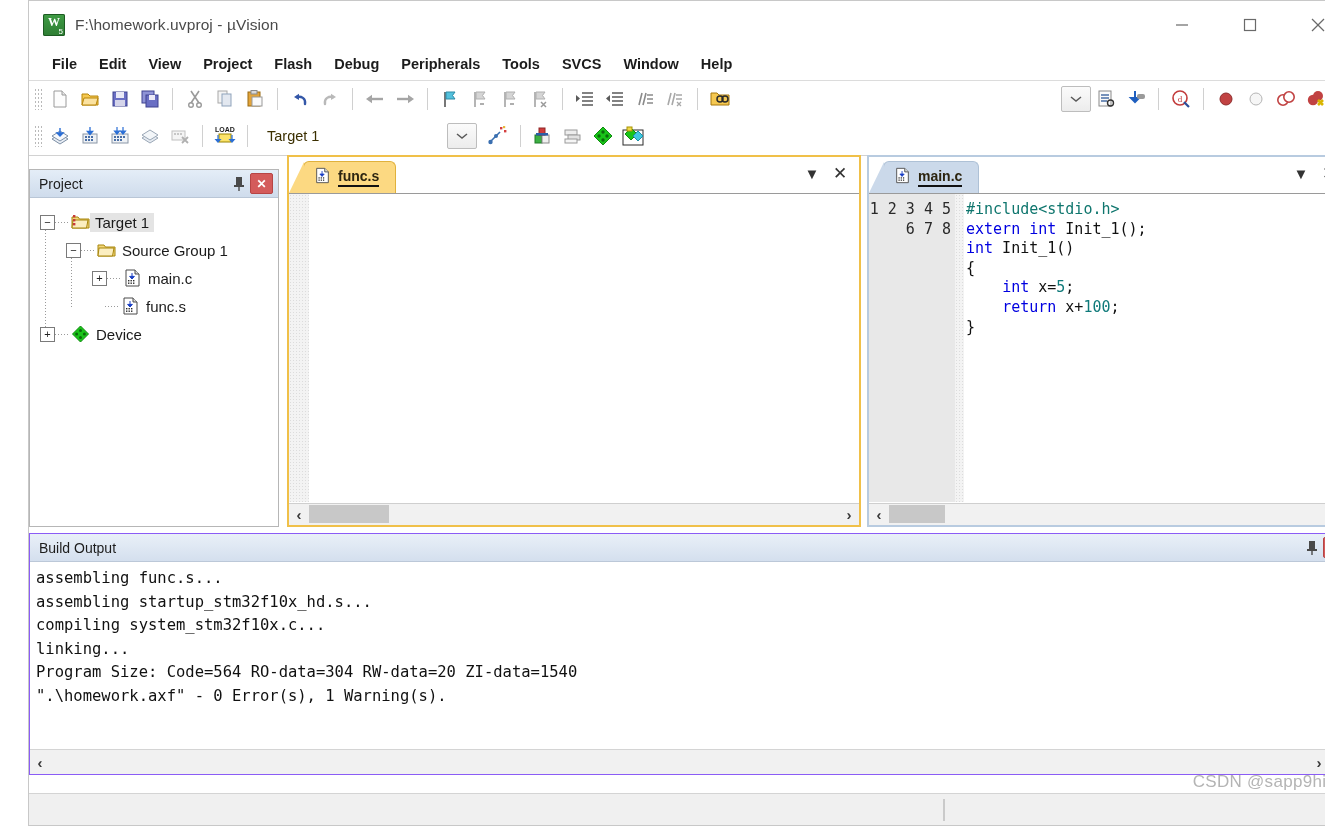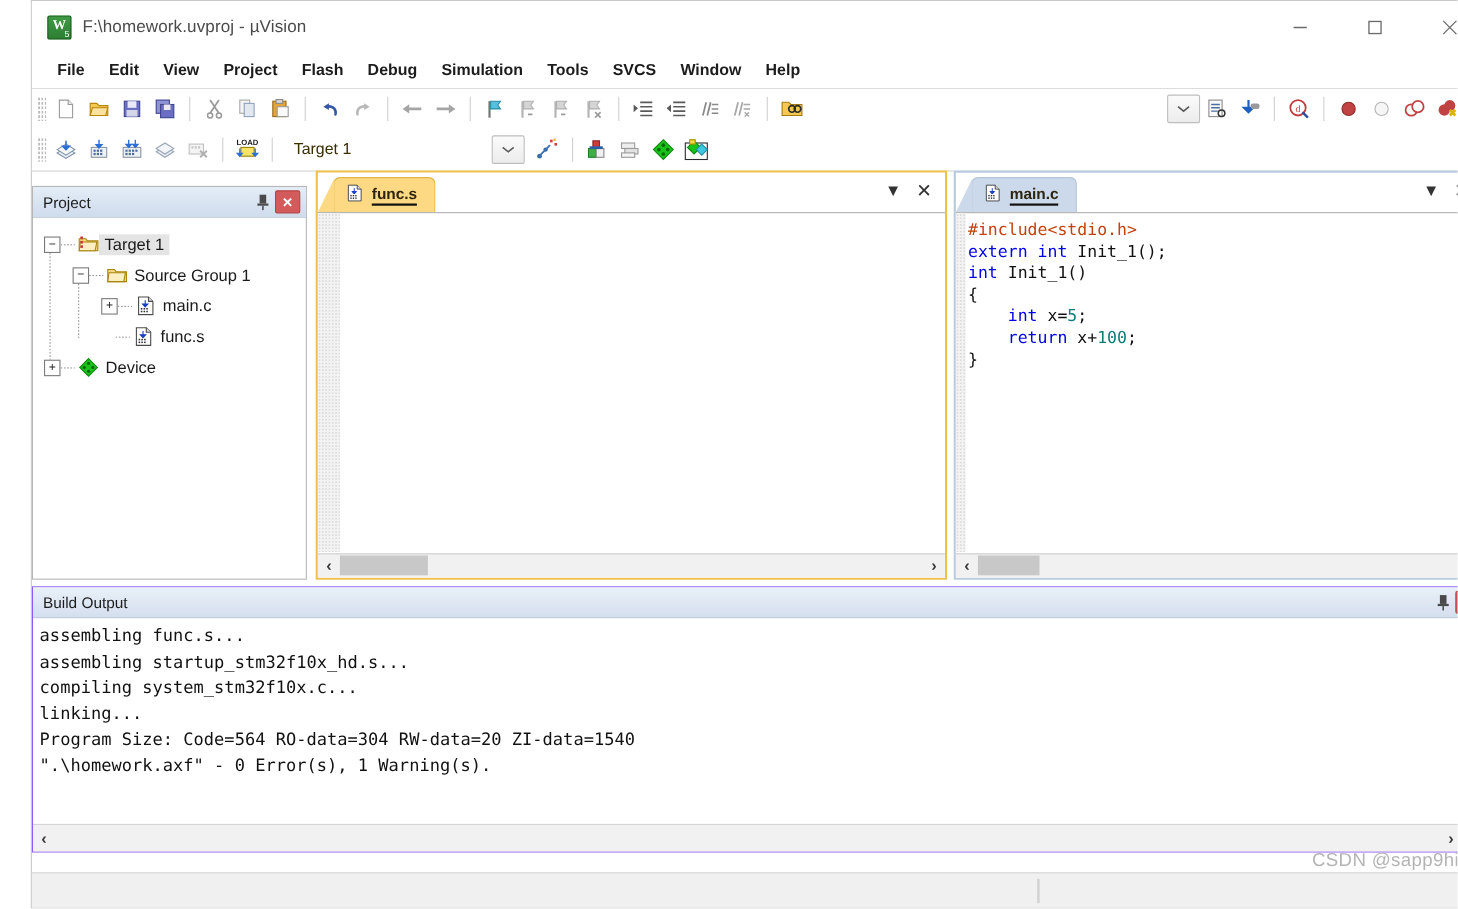--- a/index.html
+++ b/index.html
@@ -97,21 +97,21 @@
       padding-top:6px;box-sizing:border-box;line-height:19.6px;}
   .gutter.g1{width:70px;padding-right:8px;}
   .gutter.g2{width:86px;padding-right:4px;}
   .marginstrip{width:20px;flex:none;background:#f3f3f3;
     background-image:radial-gradient(#dcdcdc 40%,transparent 41%);background-size:3px 3px;}
   .marginstrip.thin{width:9px;}
   .codetext{flex:1;padding-top:6px;padding-left:2px;white-space:pre;
       font-family:"DejaVu Sans Mono","Liberation Mono",monospace;font-size:15px;line-height:19.6px;color:#111;}
   .k{color:#0000e0;}
   .num{color:#0f7a7a;}
-  .inc{color:#c2410c;}
+  .inc{color:#0f766e;}
   .hbar{position:absolute;left:0;right:0;bottom:0;height:22px;background:#f1f1f1;
     border-top:1px solid #cfcfcf;display:flex;align-items:center;box-sizing:border-box;}
   .hb-arrow{width:20px;height:21px;display:flex;align-items:center;justify-content:center;
     font-size:15px;color:#3a3a3a;font-weight:bold;}
   .hb-track{flex:1;height:21px;position:relative;}
   .hb-thumb{position:absolute;left:0;top:1px;height:18px;background:#c8c8c8;}
 
   
   .buildpanel{position:absolute;left:0;right:0;bottom:0;height:242px;background:#fff;
      border:1px solid #8b5cf6;box-sizing:border-box;}
@@ -164,21 +164,21 @@
     </div>
   </div>
 
   <div class="menubar">
     <div class="menuitem">File</div>
     <div class="menuitem">Edit</div>
     <div class="menuitem">View</div>
     <div class="menuitem">Project</div>
     <div class="menuitem">Flash</div>
     <div class="menuitem">Debug</div>
-    <div class="menuitem">Simulation</div>
+    <div class="menuitem">Peripherals</div>
     <div class="menuitem">Tools</div>
     <div class="menuitem">SVCS</div>
     <div class="menuitem">Window</div>
     <div class="menuitem">Help</div>
   </div>
 
   <div class="toolbar">
     <div class="grip"></div>
 
     <div class="tbtn">
@@ -698,20 +698,28 @@
             </span>
             <span class="tab-label">main.c</span>
           </div>
           <div class="tab-ctl">
             <div>▼</div>
             <div style="font-size:17px;">✕</div>
           </div>
         </div>
         <div class="edbody">
           <div class="code-area">
+            <div class="gutter g2">1
+2
+3
+4
+5
+6
+7
+8</div>
             <div class="marginstrip thin"></div>
             <div class="codetext"><span class="inc">#include&lt;stdio.h&gt;</span>
 <span class="k">extern int</span> Init_1();
 <span class="k">int</span> Init_1()
 {
     <span class="k">int</span> x=<span class="num">5</span>;
     <span class="k">return</span> x+<span class="num">100</span>;
 }
 </div>
           </div>

